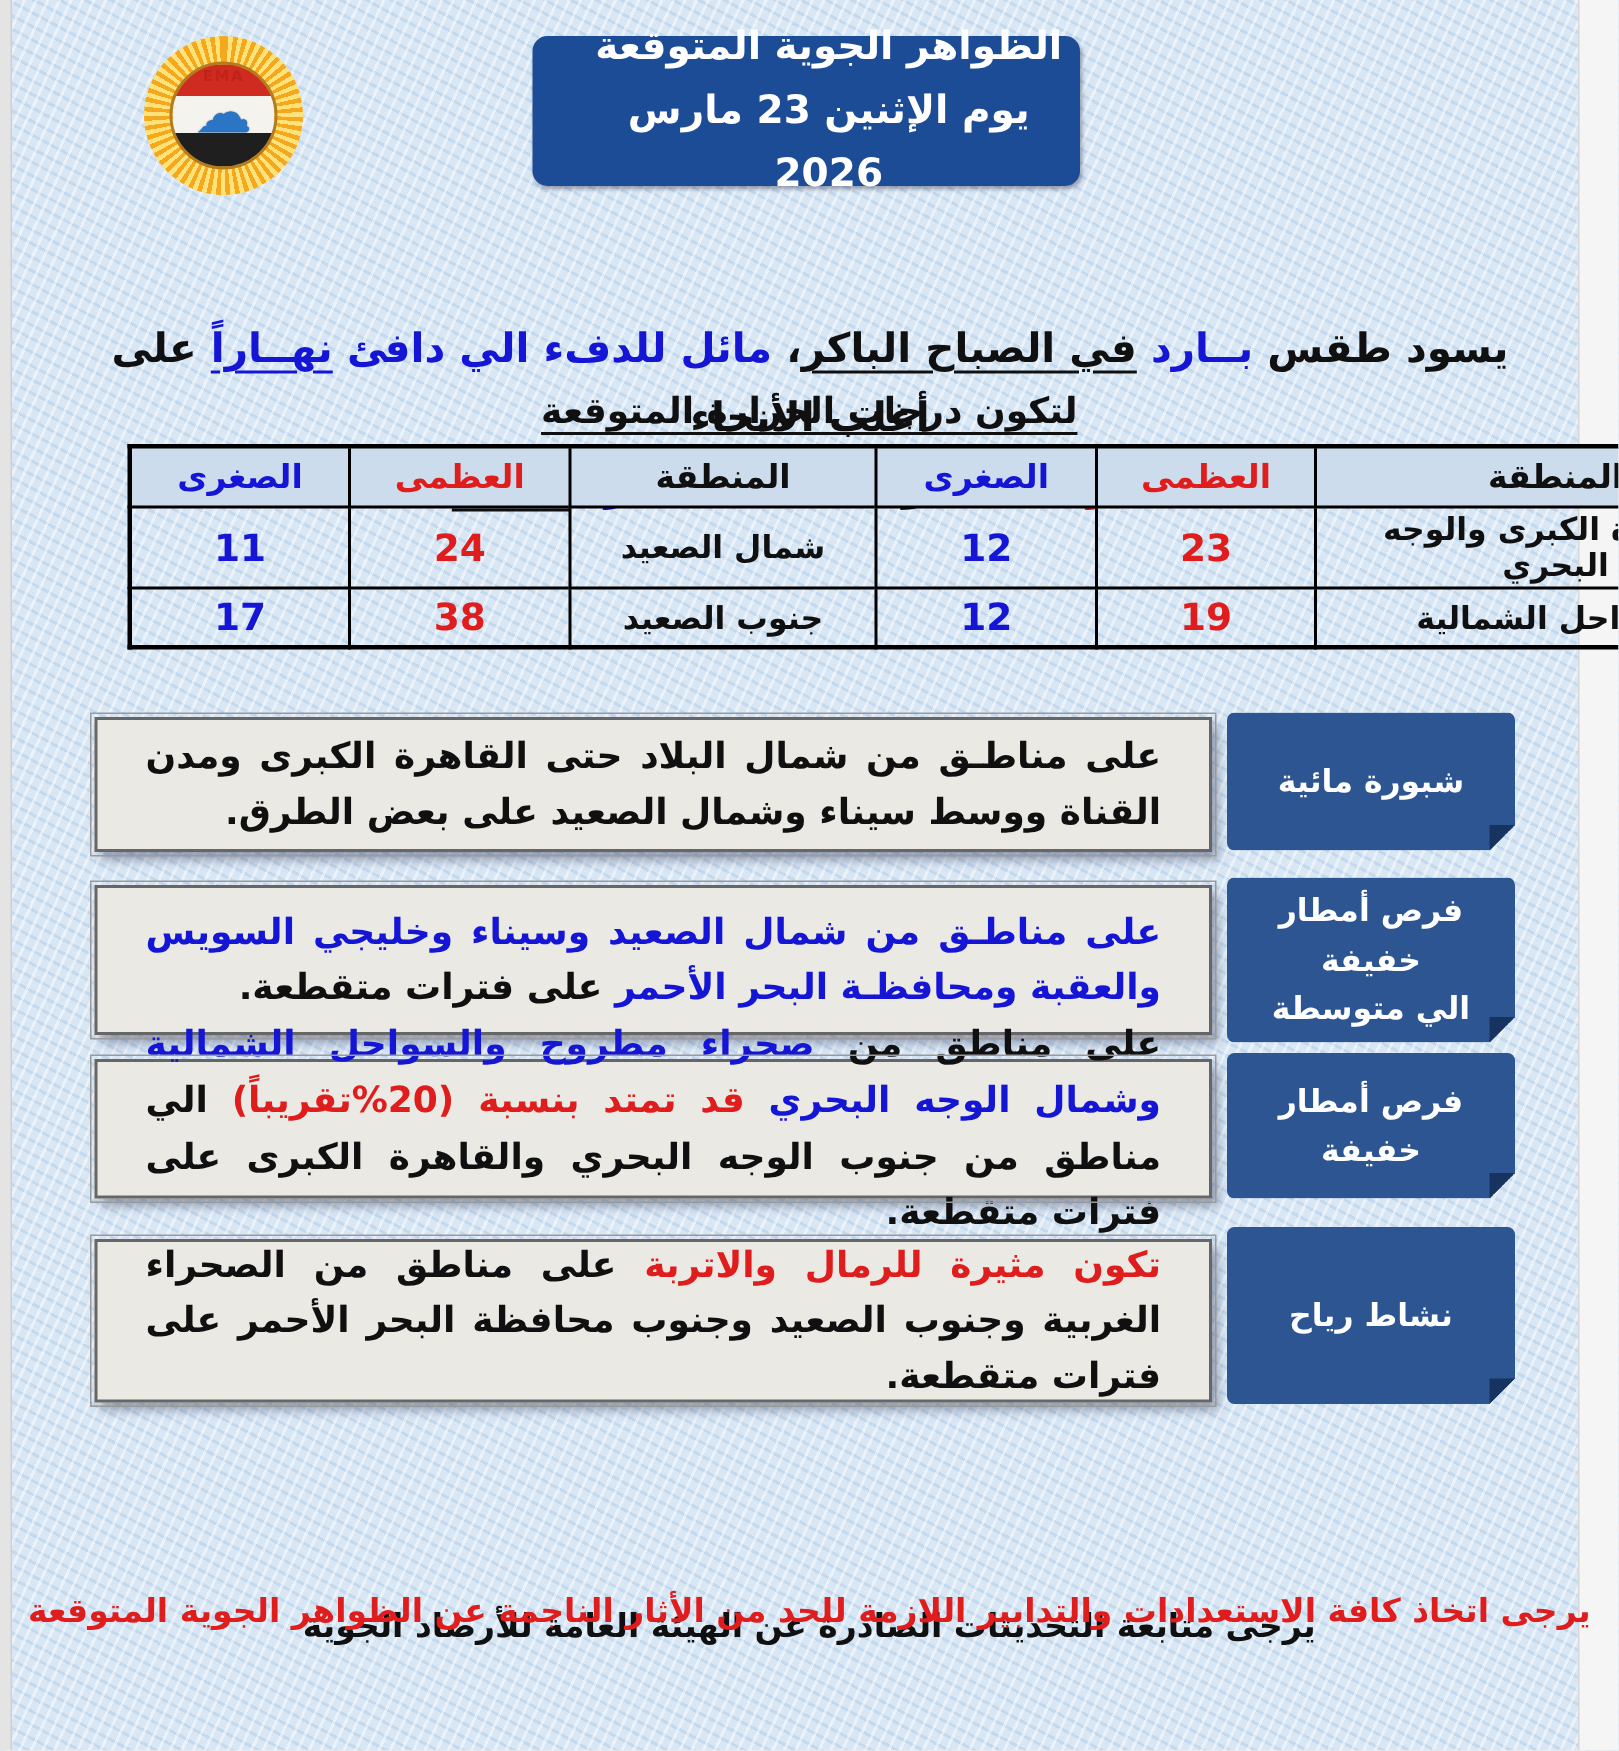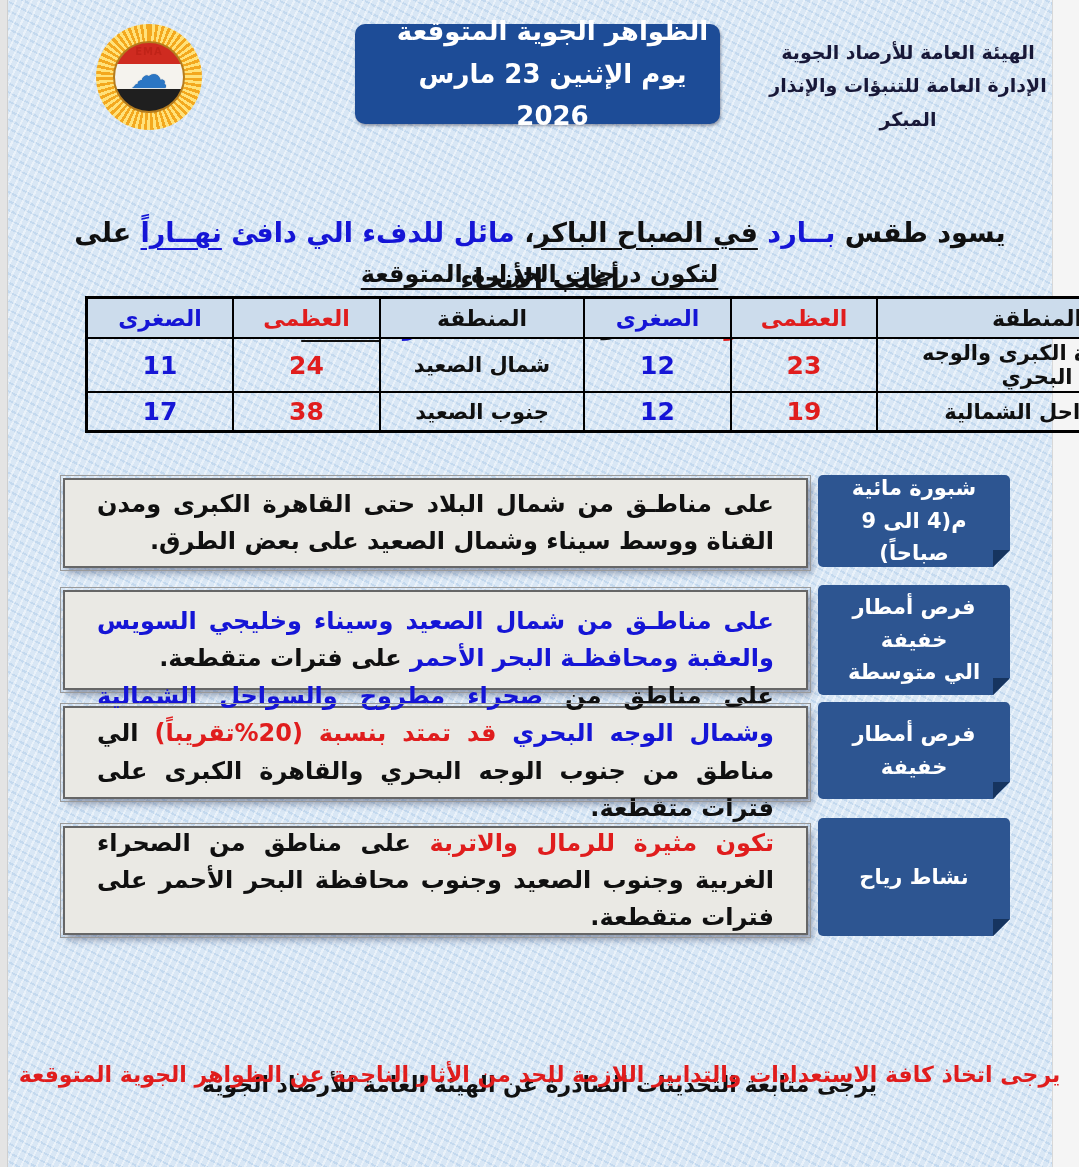--- a/index.html
+++ b/index.html
@@ -97,24 +97,20 @@
       <div class="logo-ema">EMA</div>
       <div class="logo-cloud">☁</div>
     </div>
   </div>
 
   <div class="title-box" dir="rtl">
     <div>الظواهر الجوية المتوقعة</div>
     <div>يوم الإثنين 23 مارس 2026</div>
   </div>
 
-  <div class="authority" dir="rtl">
-    <div>الهيئة العامة للأرصاد الجوية</div>
-    <div>الإدارة العامة للتنبؤات والإنذار المبكر</div>
-  </div>
 
   <div class="summary" dir="rtl">
     <div class="summary-line"><span class="seg-black">يسود طقس </span><span class="seg-blue">بــارد</span><span class="seg-black"> </span><span class="seg-black seg-u">في الصباح الباكر</span><span class="seg-black">، </span><span class="seg-blue">مائل للدفء الي دافئ </span><span class="seg-blue seg-u">نهــاراً</span><span class="seg-black"> على أغلب الأنحاء</span></div>
     <div class="summary-line"><span class="seg-red">حـار</span><span class="seg-black"> على جنوب الصعيد، </span><span class="seg-blue">بــارد</span><span class="seg-black"> </span><span class="seg-black seg-u">ليــــلاً</span></div>
   </div>
 
   <div class="table-caption" dir="rtl">لتكون درجات الحرارة المتوقعة</div>
 
   <table class="temp-table" dir="rtl">
     <thead>
@@ -145,21 +141,20 @@
           <td class="col-min">17</td>
         </tr>
       </tbody>
   </table>
 
   <div class="content-box" style="top:478px;height:90px;">
     <div class="content-text" dir="rtl"><span class="seg-black">على مناطـق من شمال البلاد حتى القاهرة الكبرى ومدن القناة ووسط سيناء وشمال الصعيد على بعض الطرق.</span></div>
   </div>
   <div class="label-box" style="top:475px;height:92px;" dir="rtl">
       <div>شبورة مائية</div>
-      <div>م(4 الى 9 صباحاً)</div>
     </div>
 
   <div class="content-box" style="top:590px;height:100px;">
     <div class="content-text" dir="rtl"><span class="seg-blue">على مناطـق من شمال الصعيد وسيناء وخليجي السويس والعقبة ومحافظـة البحر الأحمر </span><span class="seg-black">على فترات متقطعة.</span></div>
   </div>
   <div class="label-box" style="top:585px;height:110px;" dir="rtl">
       <div>فرص أمطار خفيفة</div>
       <div>الي متوسطة</div>
     </div>
 

